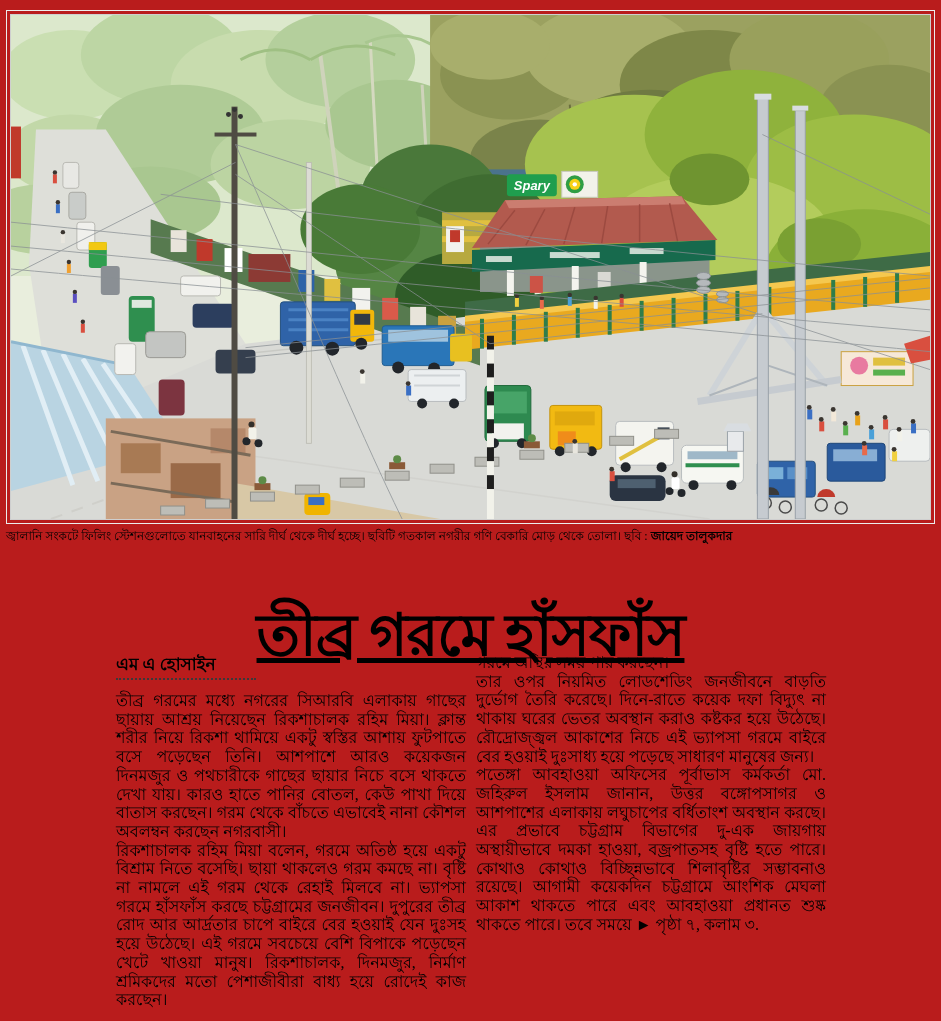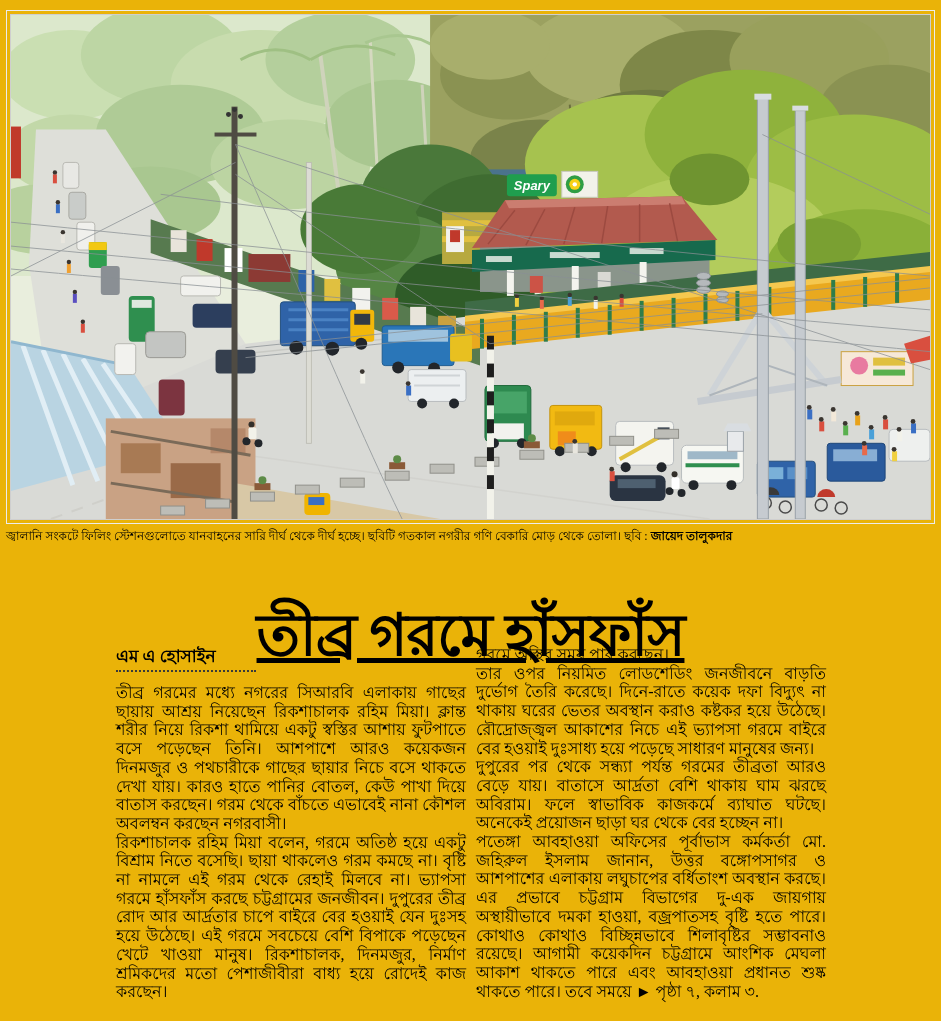--- a/index.html
+++ b/index.html
@@ -1,18 +1,18 @@
 <!DOCTYPE html>
 <html lang="bn"><head>
 <meta charset="utf-8">
 <style>
   html,body { margin:0; padding:0; background:#ffffff; }
   .page {
     position:relative; width:941px; height:1021px; overflow:hidden;
-    background:#eab308; color:#000;
+    background:#b91c1c; color:#000;
     font-family:"Liberation Serif","DejaVu Serif",serif;
   }
   .photo-frame {
     position:absolute; left:10px; top:14px; width:919px; height:504px;
     border:1px solid #cfcfcf; outline:1px solid #ececec; outline-offset:3px;
     background:#e9eedd;
   }
   .photo-frame svg { display:block; width:100%; height:100%; }
   .caption {
     position:absolute; left:6px; top:526px; width:929px;
@@ -20,21 +20,21 @@
   }
   .caption b { font-weight:bold; }
   .headline {
     position:absolute; left:0; top:550px; width:941px; text-align:center;
     font-size:58px; font-weight:bold; line-height:94px; letter-spacing:-1px;text-decoration:underline;
   }
   .columns {
     position:absolute; left:116px; top:646px; width:710px;
     display:flex; gap:10px;
   }
-  .col { width:350px; }
+  .col { width:350px;margin-top:8px; }
   .byline { font-weight:bold; font-size:17px; line-height:21px; }
   .byline-rule {
     width:140px; height:0; border-bottom:2px dotted #3a3a3a;
     margin:3px 0 12px 0;
   }
   .col p {
     margin:0; font-size:16px; line-height:18.7px; text-align:justify;
     text-justify:inter-word;
   }
   .jump { font-weight:normal; white-space:nowrap; }
@@ -508,18 +508,17 @@
   <div class="columns">
     <div class="col">
       <div class="byline">এম এ হোসাইন</div>
       <div class="byline-rule"></div>
       <p>তীব্র গরমের মধ্যে নগরের সিআরবি এলাকায় গাছের ছায়ায় আশ্রয় নিয়েছেন রিকশাচালক রহিম মিয়া। ক্লান্ত শরীর নিয়ে রিকশা থামিয়ে একটু স্বস্তির আশায় ফুটপাতে বসে পড়েছেন তিনি। আশপাশে আরও কয়েকজন দিনমজুর ও পথচারীকে গাছের ছায়ার নিচে বসে থাকতে দেখা যায়। কারও হাতে পানির বোতল, কেউ পাখা দিয়ে বাতাস করছেন। গরম থেকে বাঁচতে এভাবেই নানা কৌশল অবলম্বন করছেন নগরবাসী।</p>
       <p>রিকশাচালক রহিম মিয়া বলেন, গরমে অতিষ্ঠ হয়ে একটু বিশ্রাম নিতে বসেছি। ছায়া থাকলেও গরম কমছে না। বৃষ্টি না নামলে এই গরম থেকে রেহাই মিলবে না। ভ্যাপসা গরমে হাঁসফাঁস করছে চট্টগ্রামের জনজীবন। দুপুরের তীব্র রোদ আর আর্দ্রতার চাপে বাইরে বের হওয়াই যেন দুঃসহ হয়ে উঠেছে। এই গরমে সবচেয়ে বেশি বিপাকে পড়েছেন খেটে খাওয়া মানুষ। রিকশাচালক, দিনমজুর, নির্মাণ শ্রমিকদের মতো পেশাজীবীরা বাধ্য হয়ে রোদেই কাজ করছেন।</p>
     </div>
     <div class="col">
       <p>গরমে অস্থির সময় পার করছেন।</p>
       <p>তার ওপর নিয়মিত লোডশেডিং জনজীবনে বাড়তি দুর্ভোগ তৈরি করেছে। দিনে-রাতে কয়েক দফা বিদ্যুৎ না থাকায় ঘরের ভেতর অবস্থান করাও কষ্টকর হয়ে উঠেছে। রৌদ্রোজ্জ্বল আকাশের নিচে এই ভ্যাপসা গরমে বাইরে বের হওয়াই দুঃসাধ্য হয়ে পড়েছে সাধারণ মানুষের জন্য।</p>
-      <p>দুপুরের পর থেকে সন্ধ্যা পর্যন্ত গরমের তীব্রতা আরও বেড়ে যায়। বাতাসে আর্দ্রতা বেশি থাকায় ঘাম ঝরছে অবিরাম। ফলে স্বাভাবিক কাজকর্মে ব্যাঘাত ঘটছে। অনেকেই প্রয়োজন ছাড়া ঘর থেকে বের হচ্ছেন না।</p>
       <p><span>পতেঙ্গা আবহাওয়া অফিসের পূর্বাভাস কর্মকর্তা মো. জহিরুল ইসলাম জানান, উত্তর বঙ্গোপসাগর ও আশপাশের এলাকায় লঘুচাপের বর্ধিতাংশ অবস্থান করছে। এর প্রভাবে চট্টগ্রাম বিভাগের দু-এক জায়গায় অস্থায়ীভাবে দমকা হাওয়া, বজ্রপাতসহ বৃষ্টি হতে পারে। কোথাও কোথাও বিচ্ছিন্নভাবে শিলাবৃষ্টির সম্ভাবনাও রয়েছে। আগামী কয়েকদিন চট্টগ্রামে আংশিক মেঘলা আকাশ থাকতে পারে এবং আবহাওয়া প্রধানত শুষ্ক থাকতে পারে। তবে সময়ে</span> <span class="jump">► পৃষ্ঠা ৭, কলাম ৩.</span></p>
     </div>
   </div>
 
 </div>
 
 </body></html>

